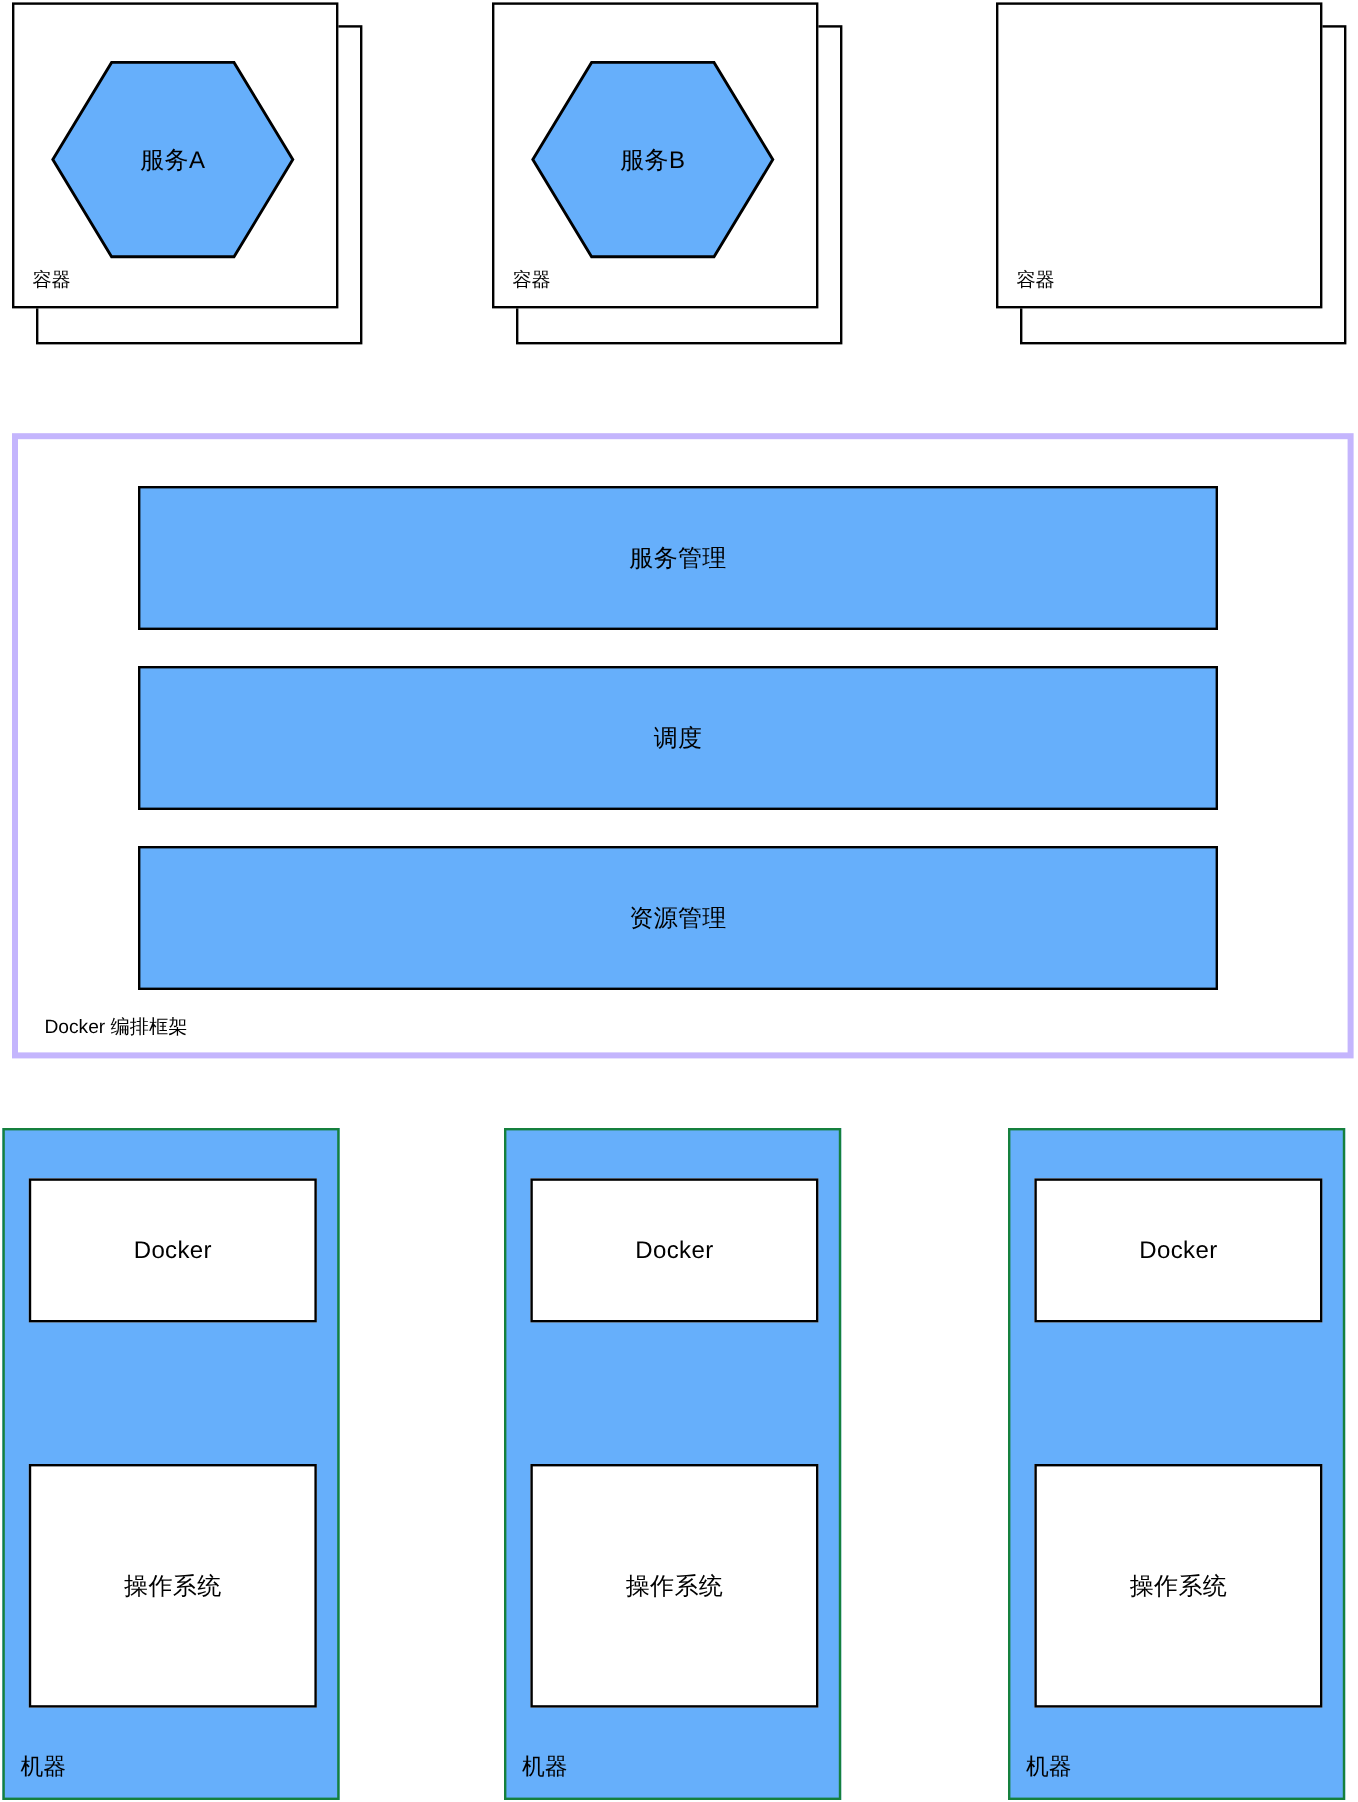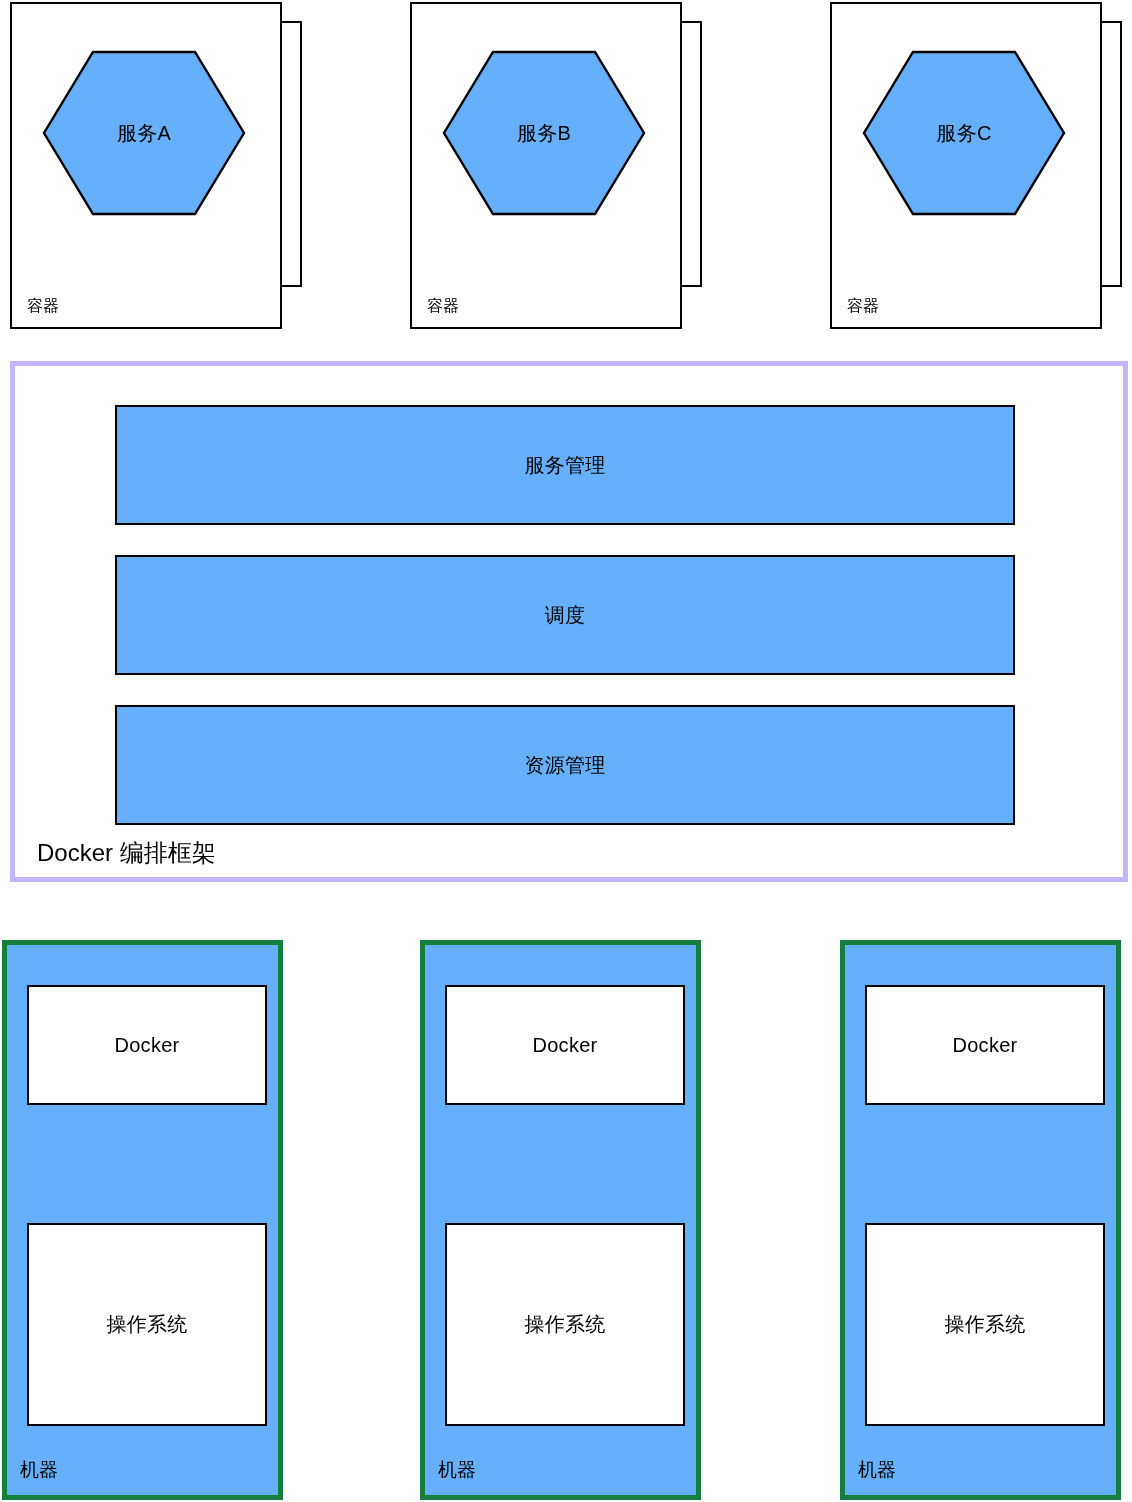--- a/index.html
+++ b/index.html
@@ -36,21 +36,21 @@
     height: 266px;
     box-sizing: border-box;
     border: 2px solid #000000;
     background: #ffffff;
   }
   .container-main {
     position: absolute;
     left: 0px;
     top: 0px;
     width: 272px;
-    height: 327px;
+    height: 255px;
     box-sizing: border-box;
     border: 2px solid #000000;
     background: #ffffff;
   }
   .container-label {
     position: absolute;
     left: 15px;
     bottom: 13px;
     font-size: 16px;
     line-height: 1;
@@ -106,33 +106,33 @@
     display: flex;
     align-items: center;
     justify-content: center;
     font-size: 20px;
     letter-spacing: 0.3px;
   }
   .orch-label {
     position: absolute;
     left: 22px;
     bottom: 12px;
-    font-size: 24px;
+    font-size: 16px;
     line-height: 1;
     white-space: nowrap;
   }
 
   
   .machine {
     position: absolute;
     top: 940px;
     width: 281px;
     height: 560px;
     box-sizing: border-box;
-    border: 5px solid #15803d;
+    border: 2px solid #15803d;
     background: #66AFFB;
   }
   .machine-inner {
     position: absolute;
     left: 20px;
     width: 240px;
     box-sizing: border-box;
     border: 2px solid #000000;
     background: #ffffff;
     display: flex;
@@ -187,26 +187,20 @@
         </svg>
         <div class="hex-label">服务B</div>
       </div>
       <div class="container-label">容器</div>
     </div>
   </div>
 
   <div class="container-group" style="left:830px; top:2px;">
     <div class="container-shadow"></div>
     <div class="container-main">
-      <div class="hexagon">
-        <svg viewBox="0 0 204 166" xmlns="http://www.w3.org/2000/svg">
-          <polygon points="51,2 153,2 202,83 153,164 51,164 2,83" fill="#66AFFB" stroke="#000000" stroke-width="2.4"></polygon>
-        </svg>
-        <div class="hex-label">服务C</div>
-      </div>
       <div class="container-label">容器</div>
     </div>
   </div>
 
   <div id="orchestration">
     <div class="orch-bar" style="top:39px;">服务管理</div>
     <div class="orch-bar" style="top:339px;">资源管理</div>
     <div class="orch-bar" style="top:189px;">调度</div>
     <div class="orch-label">Docker 编排框架</div>
   </div>

